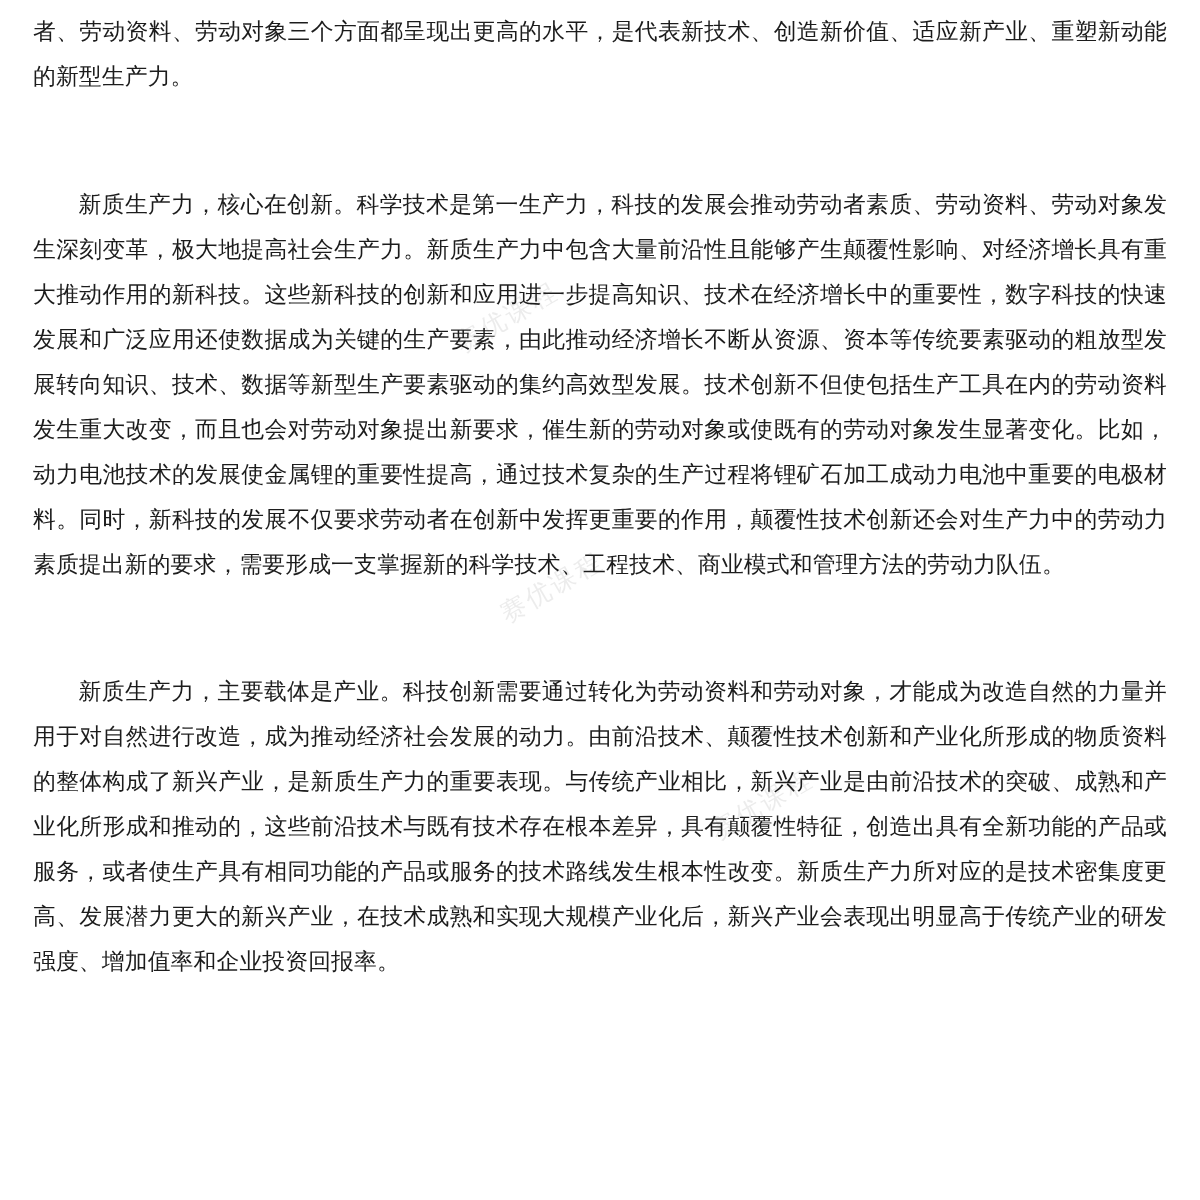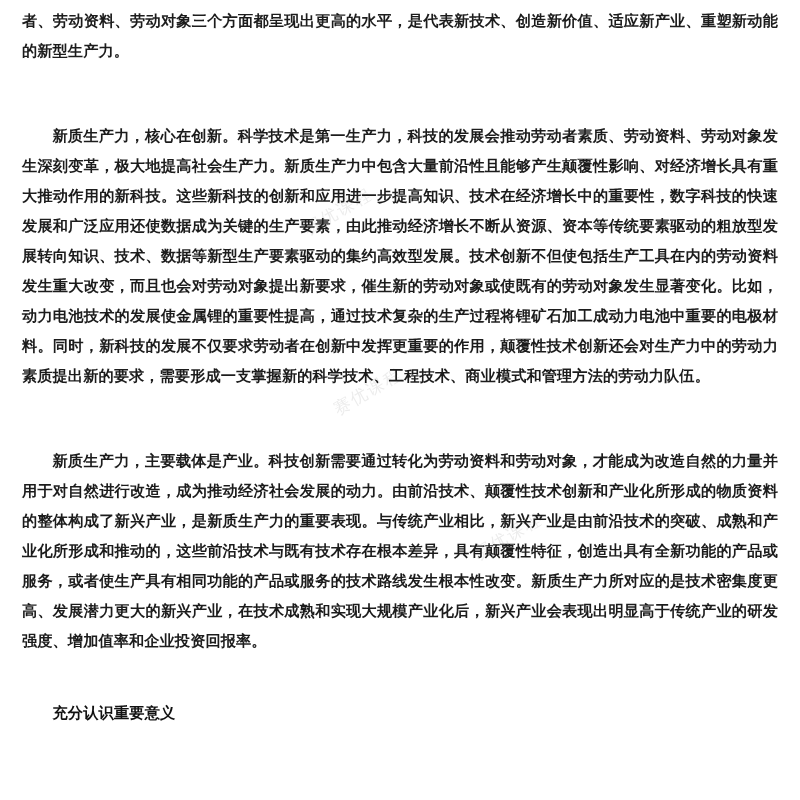--- a/index.html
+++ b/index.html
@@ -28,21 +28,20 @@
     z-index: 2;
   }
   p.para {
     margin: 0;
     font-size: 15.2px;
     line-height: 30px;
     text-align: justify;
     text-justify: inter-ideograph;
     letter-spacing: 0.1px;
     color: #1c1c1c;
-    font-weight: bold;
   }
   p.para.first {
     padding-top: 6px;
   }
   p.para.indent {
     text-indent: 2em;
     margin-top: 34px;
   }
   .gap {
     height: 21px;
@@ -92,16 +91,15 @@
 
     <div class="gap"></div>
 
     <p class="para indent">新质生产力，主要载体是产业。科技创新需要通过转化为劳动资料和劳动对象，才能成为改造自然的力量并用于对自然进行改造，成为推动经济社会发展的动力。由前沿技术、颠覆性技术创新和产业化所形成的物质资料的整体构成了新兴产业，是新质生产力的重要表现。与传统产业相比，新兴产业是由前沿技术的突破、成熟和产业化所形成和推动的，这些前沿技术与既有技术存在根本差异，具有颠覆性特征，创造出具有全新功能的产品或服务，或者使生产具有相同功能的产品或服务的技术路线发生根本性改变。新质生产力所对应的是技术密集度更高、发展潜力更大的新兴产业，在技术成熟和实现大规模产业化后，新兴产业会表现出明显高于传统产业的研发强度、增加值率和企业投资回报率。</p>
 
     <div class="gap"></div>
 
 
     <div class="gap"></div>
 
-    <h2 class="heading">充分认识重要意义</h2>
 
   </div>
 </div>
 
 </body></html>

